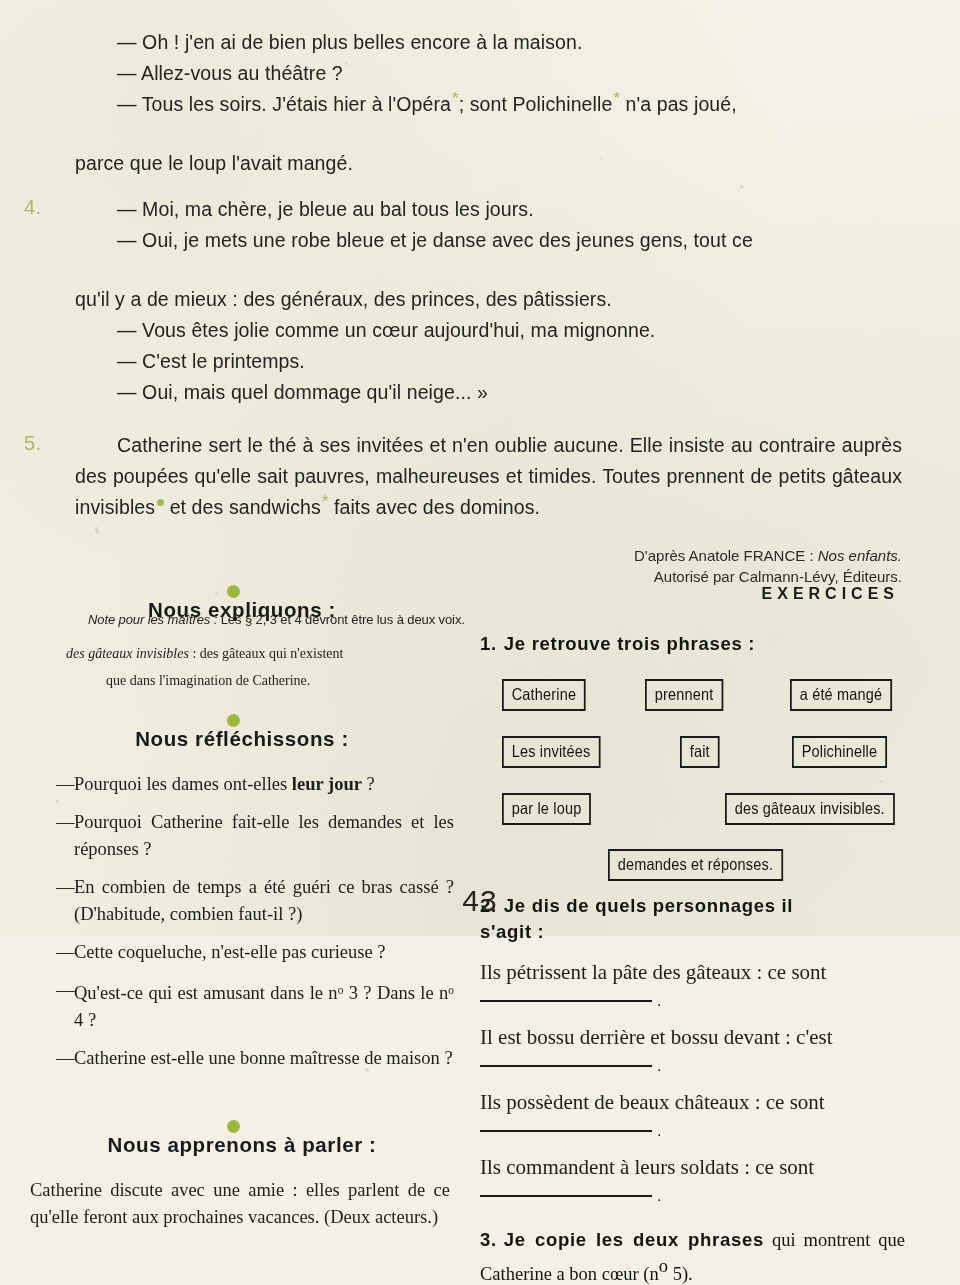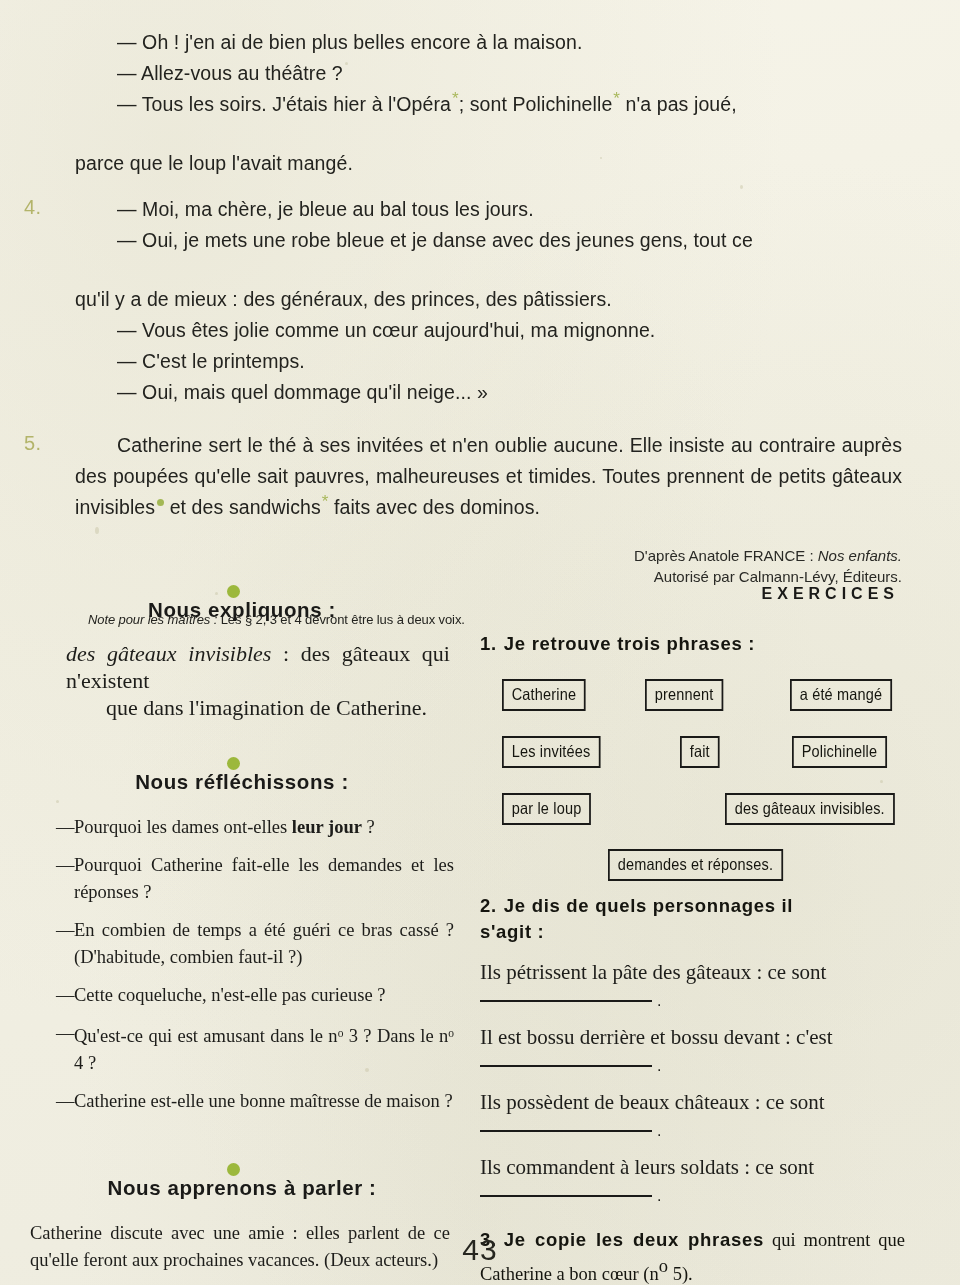--- a/index.html
+++ b/index.html
@@ -11,21 +11,21 @@
     height: 1285px;
     background: #f3f1e5;
     font-family: "Liberation Sans", sans-serif;
     color: #1c1c1a;
     position: relative;
     overflow: hidden;
   }
   .page {
     position: relative;
     width: 960px;
-    height: 1285px;
+    height: 936px;
     box-sizing: border-box;
     background:
       radial-gradient(ellipse at 18% 12%, rgba(215,212,188,0.30) 0%, rgba(215,212,188,0) 55%),
       radial-gradient(ellipse at 82% 68%, rgba(212,210,186,0.26) 0%, rgba(212,210,186,0) 58%),
       radial-gradient(ellipse at 50% 95%, rgba(208,206,182,0.22) 0%, rgba(208,206,182,0) 60%),
       linear-gradient(170deg, #f6f4e9 0%, #f2f0e3 42%, #eeecdf 100%);
   }
 
   
   .narrative {
@@ -141,21 +141,21 @@
     font-weight: bold;
     font-size: 20.5px;
     letter-spacing: 0.6px;
     color: #1a1a18;
   }
   .defn {
     padding-left: 36px;
     padding-right: 4px;
     text-align: justify;
     font-family: "Liberation Serif", serif;
-    font-size: 22px;
+    font-size: 14px;
     line-height: 27px;
     color: #1d1d1a;
   }
   .defn .term { font-style: italic; }
   .defn .l2 { display: block; padding-left: 40px; }
 
   .qlist {
     margin: 0;
     padding: 0;
     list-style: none;
@@ -332,21 +332,21 @@
 
       <div class="sec-head">
         <span class="bullet"></span>
         <span class="sec-head-text">Nous expliquons :</span>
       </div>
       <div class="defn" style="margin-top:18px;">
         <span class="term">des gâteaux invisibles</span><span> : des gâteaux qui n'existent</span>
         <span class="l2">que dans l'imagination de Catherine.</span>
       </div>
 
-      <div class="sec-head" style="margin-top:36px;">
+      <div class="sec-head" style="margin-top:20px;">
         <span class="bullet"></span>
         <span class="sec-head-text">Nous réfléchissons :</span>
       </div>
       <ul class="qlist" style="margin-top:20px;">
         <li><span class="dash">—</span><span>Pourquoi les dames ont-elles </span><b>leur jour</b><span> ?</span></li>
         <li><span class="dash">—</span><span>Pourquoi Catherine fait-elle les demandes et les réponses ?</span></li>
         <li><span class="dash">—</span><span>En combien de temps a été guéri ce bras cassé ? (D'habitude, combien faut-il ?)</span></li>
         <li><span class="dash">—</span><span>Cette coqueluche, n'est-elle pas curieuse ?</span></li>
         <li><span class="dash">—</span><span>Qu'est-ce qui est amusant dans le n</span><sup class="ord">o</sup><span> 3 ? Dans le n</span><sup class="ord">o</sup><span> 4 ?</span></li>
         <li><span class="dash">—</span><span>Catherine est-elle une bonne maîtresse de maison ?</span></li>

